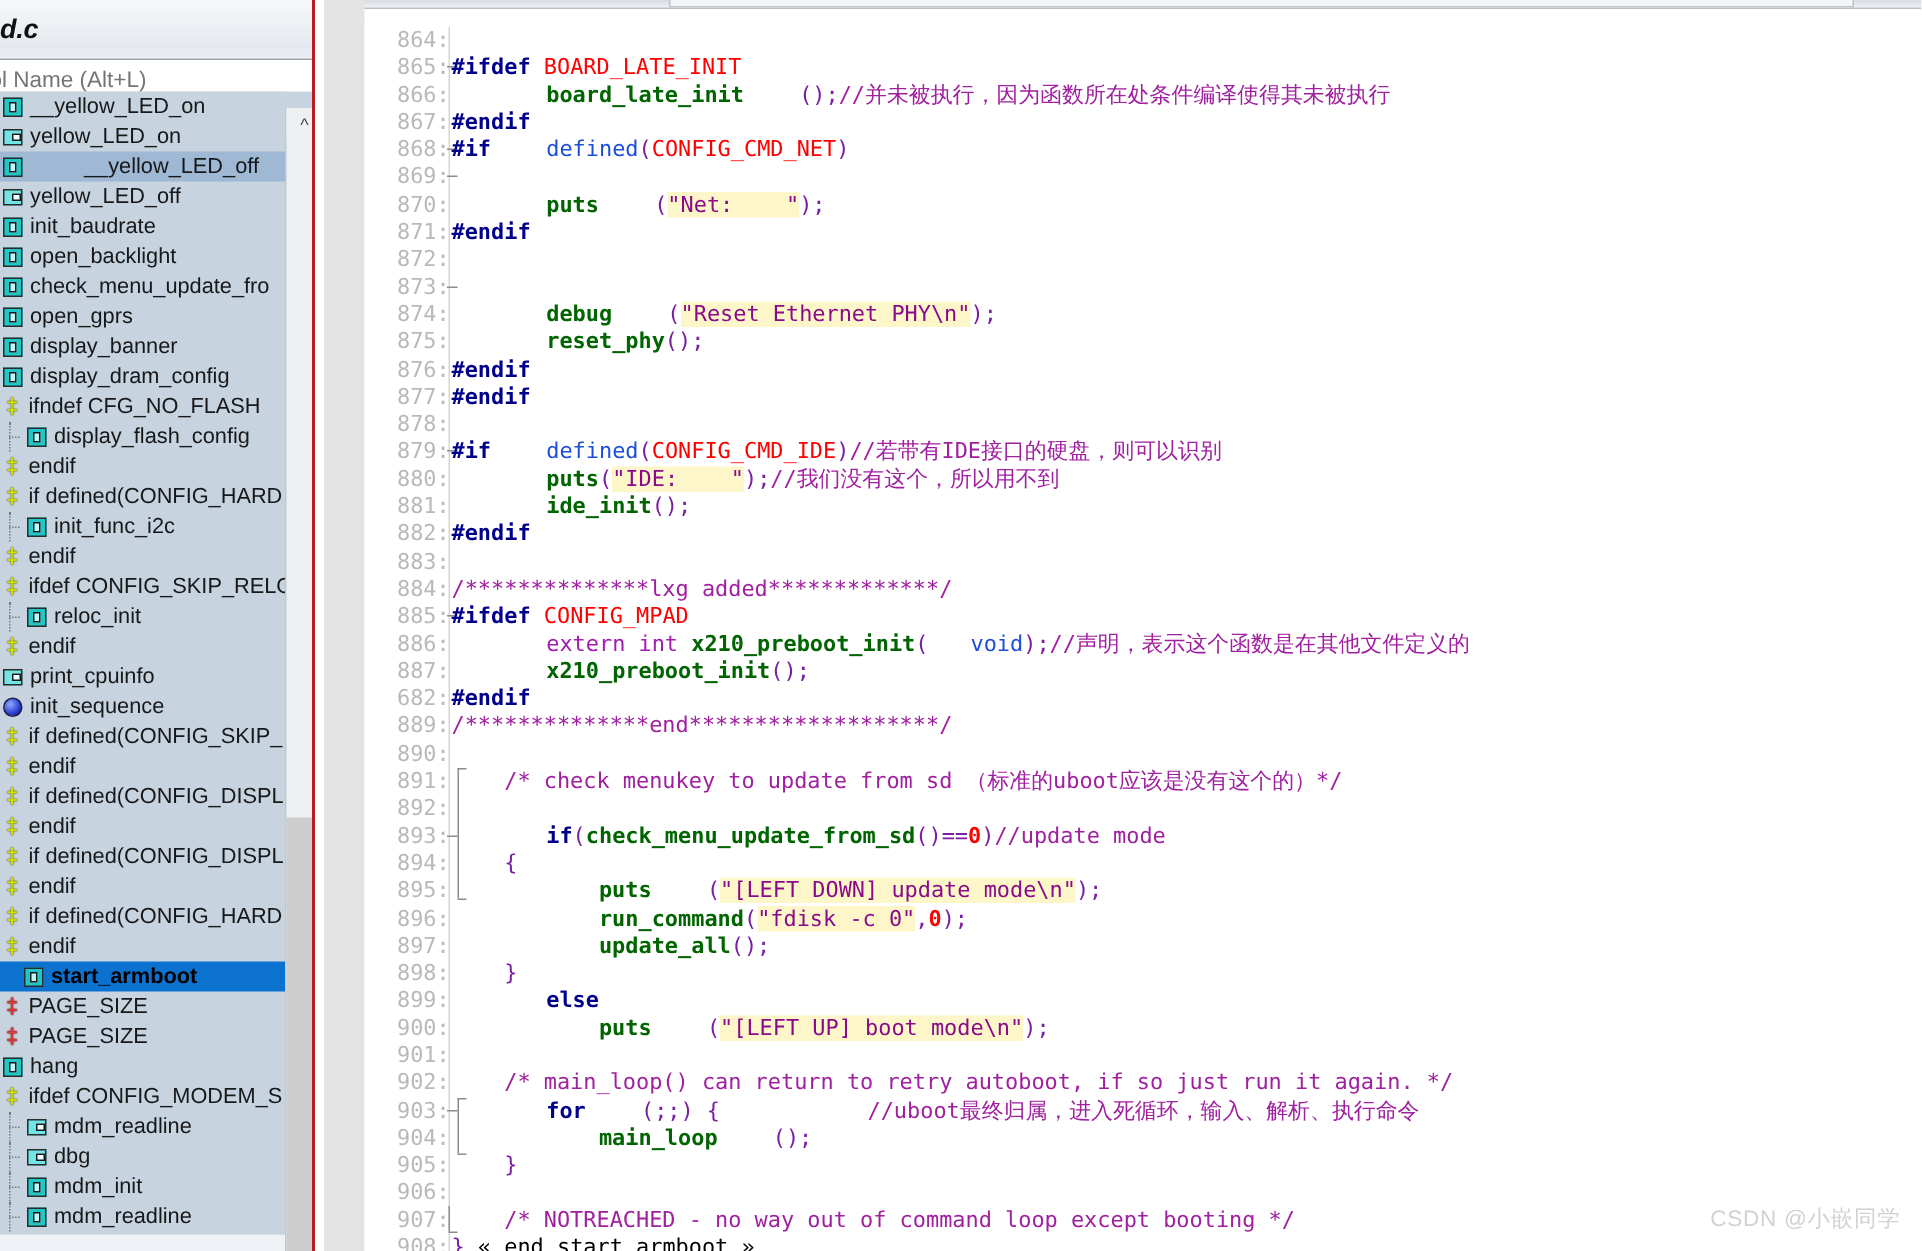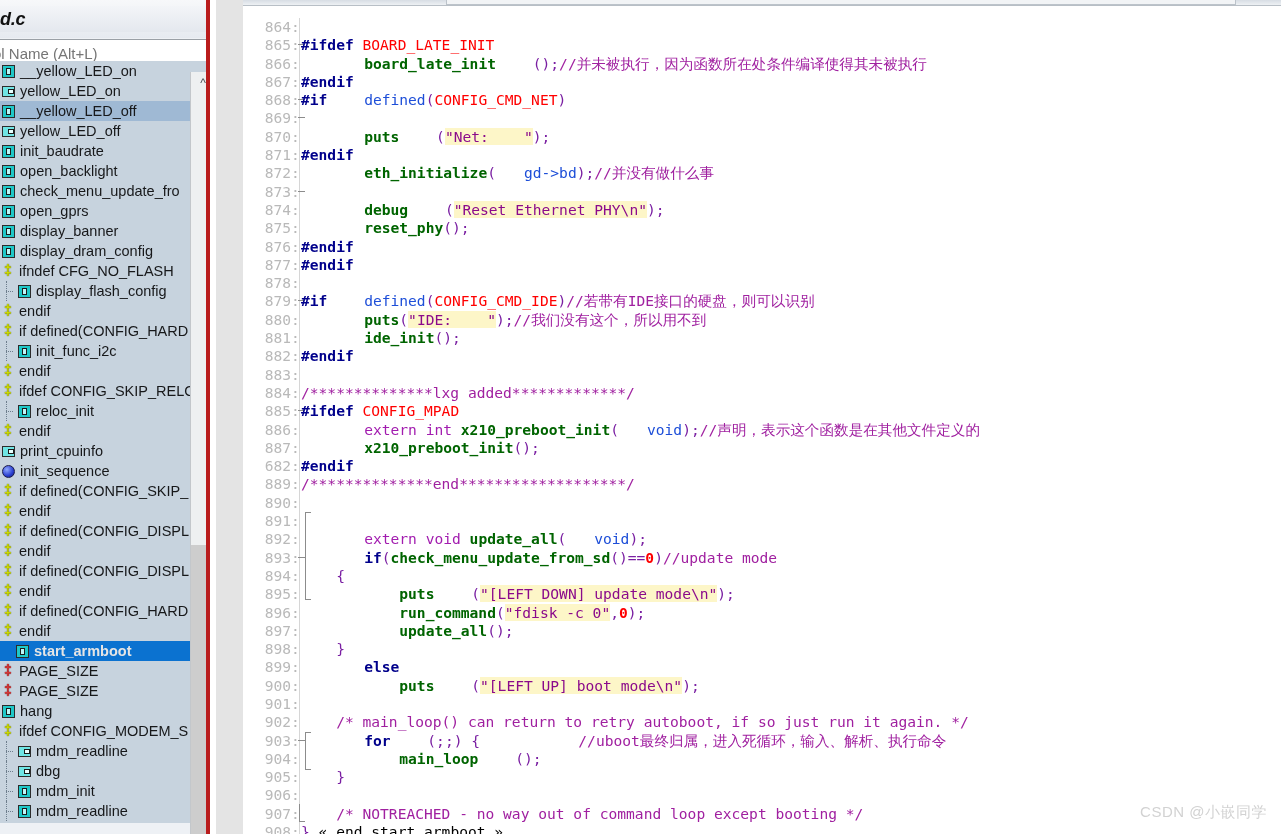--- a/index.html
+++ b/index.html
@@ -8,21 +8,21 @@
     background:#ffffff;
     font-family:"Liberation Sans",sans-serif;
     -webkit-font-smoothing:antialiased;
   }
   #app{position:relative;width:1281px;height:834px;overflow:hidden;}
 
   
   #symbol-panel{
     position:absolute;left:0;top:0;width:210px;height:834px;
     background:#eef1f5;
-    border-right:4px solid #b91c1c;
+    border-right:2px solid #b91c1c;
     box-sizing:border-box;
     overflow:hidden;
   }
   #panel-title{
     position:absolute;left:0;top:6px;width:215px;height:26px;
     font-size:18px;font-weight:bold;font-style:italic;color:#111;
     padding-left:0px;box-sizing:border-box;
     background:linear-gradient(#f3f5f8,#e4e8ee);
     line-height:26px;
     letter-spacing:-0.2px;
@@ -51,22 +51,22 @@
     position:absolute;left:0;top:0;width:190px;height:762px;
     background:#c7d3de;
     overflow:hidden;
   }
   .sym-row{
     position:relative;height:20px;line-height:20px;
     font-size:14.5px;color:#17181a;white-space:nowrap;
     padding-left:2px;box-sizing:border-box;
     display:flex;align-items:center;
   }
-  .sym-row.selected-active{background:#0b72d0;color:#e5e5e5;font-weight:bold;padding-left:16px;}
-  .sym-row.selected-inactive{background:#9fb9d4;}
+  .sym-row.selected-active{background:#0b72d0;color:#000000;font-weight:bold;padding-left:16px;}
+  .sym-row.selected-inactive{background:#9fb9d4;gap:36px;}
   .sym-row .indent{display:inline-block;width:16px;height:20px;position:relative;flex:0 0 auto;}
   .sym-row .indent:before{
     content:"";position:absolute;left:4px;top:0;bottom:0;
     border-left:1px dotted #6d7d8c;
   }
   .sym-row .indent:after{
     content:"";position:absolute;left:4px;top:50%;width:7px;
     border-top:1px dotted #6d7d8c;
   }
   .ic{display:inline-block;flex:0 0 auto;margin-right:5px;position:relative;}
@@ -366,41 +366,41 @@
     <div class="gutter-bar"></div>
     <div id="code-lines">
         <div class="code-line"><span class="ln">864</span><span class="ln-colon">:</span><span class="code"></span></div>
         <div class="code-line"><span class="ln">865</span><span class="ln-colon">:</span><span class="fold"></span><span class="code"><span class="kw">#ifdef </span><span class="pp-name">BOARD_LATE_INIT</span></span></div>
         <div class="code-line"><span class="ln">866</span><span class="ln-colon">:</span><span class="code"><span class="plain">    </span><span class="fn">board_late_init</span><span class="plain"> </span><span class="punc">();</span><span class="cmt">//并未被执行，因为函数所在处条件编译使得其未被执行</span></span></div>
         <div class="code-line"><span class="ln">867</span><span class="ln-colon">:</span><span class="code"><span class="kw">#endif</span></span></div>
         <div class="code-line"><span class="ln">868</span><span class="ln-colon">:</span><span class="fold"></span><span class="code"><span class="kw">#if </span><span class="plain">defined</span><span class="punc">(</span><span class="pp-name">CONFIG_CMD_NET</span><span class="punc">)</span></span></div>
         <div class="code-line"><span class="ln">869</span><span class="ln-colon">:</span><span class="fold"></span></div>
         <div class="code-line"><span class="ln">870</span><span class="ln-colon">:</span><span class="code"><span class="plain">    </span><span class="fn">puts</span><span class="plain"> </span><span class="punc">(</span><span class="str">"Net:    "</span><span class="punc">);</span></span></div>
         <div class="code-line"><span class="ln">871</span><span class="ln-colon">:</span><span class="code"><span class="kw">#endif</span></span></div>
-        <div class="code-line"><span class="ln">872</span><span class="ln-colon">:</span><span class="code"><span class="plain">    </span><span class="fn">eth_initialize</span><span class="punc">(</span><span class="plain">gd-&gt;bd</span><span class="punc">);</span><span class="cmt">//并没有做什么事</span></span></div>
+        <div class="code-line"><span class="ln">872</span><span class="ln-colon">:</span></div>
         <div class="code-line"><span class="ln">873</span><span class="ln-colon">:</span><span class="fold"></span></div>
         <div class="code-line"><span class="ln">874</span><span class="ln-colon">:</span><span class="code"><span class="plain">    </span><span class="fn">debug</span><span class="plain"> </span><span class="punc">(</span><span class="str">"Reset Ethernet PHY\n"</span><span class="punc">);</span></span></div>
         <div class="code-line"><span class="ln">875</span><span class="ln-colon">:</span><span class="code"><span class="plain">    </span><span class="fn">reset_phy</span><span class="punc">();</span></span></div>
         <div class="code-line"><span class="ln">876</span><span class="ln-colon">:</span><span class="code"><span class="kw">#endif</span></span></div>
         <div class="code-line"><span class="ln">877</span><span class="ln-colon">:</span><span class="code"><span class="kw">#endif</span></span></div>
         <div class="code-line"><span class="ln">878</span><span class="ln-colon">:</span><span class="code"></span></div>
         <div class="code-line"><span class="ln">879</span><span class="ln-colon">:</span><span class="fold"></span><span class="code"><span class="kw">#if </span><span class="plain">defined</span><span class="punc">(</span><span class="pp-name">CONFIG_CMD_IDE</span><span class="punc">)</span><span class="cmt">//若带有IDE接口的硬盘，则可以识别</span></span></div>
         <div class="code-line"><span class="ln">880</span><span class="ln-colon">:</span><span class="code"><span class="plain">    </span><span class="fn">puts</span><span class="punc">(</span><span class="str">"IDE:    "</span><span class="punc">);</span><span class="cmt">//我们没有这个，所以用不到</span></span></div>
         <div class="code-line"><span class="ln">881</span><span class="ln-colon">:</span><span class="code"><span class="plain">    </span><span class="fn">ide_init</span><span class="punc">();</span></span></div>
         <div class="code-line"><span class="ln">882</span><span class="ln-colon">:</span><span class="code"><span class="kw">#endif</span></span></div>
         <div class="code-line"><span class="ln">883</span><span class="ln-colon">:</span><span class="code"></span></div>
         <div class="code-line"><span class="ln">884</span><span class="ln-colon">:</span><span class="code"><span class="cmt">/**************lxg added*************/</span></span></div>
         <div class="code-line"><span class="ln">885</span><span class="ln-colon">:</span><span class="fold"></span><span class="code"><span class="kw">#ifdef </span><span class="pp-name">CONFIG_MPAD</span></span></div>
         <div class="code-line"><span class="ln">886</span><span class="ln-colon">:</span><span class="code"><span class="plain">    </span><span class="ident">extern int </span><span class="fn">x210_preboot_init</span><span class="punc">(</span><span class="plain">void</span><span class="punc">);</span><span class="cmt">//声明，表示这个函数是在其他文件定义的</span></span></div>
         <div class="code-line"><span class="ln">887</span><span class="ln-colon">:</span><span class="code"><span class="plain">    </span><span class="fn">x210_preboot_init</span><span class="punc">();</span></span></div>
         <div class="code-line"><span class="ln">682</span><span class="ln-colon">:</span><span class="code"><span class="kw">#endif</span></span></div>
         <div class="code-line"><span class="ln">889</span><span class="ln-colon">:</span><span class="code"><span class="cmt">/**************end*******************/</span></span></div>
         <div class="code-line"><span class="ln">890</span><span class="ln-colon">:</span><span class="code"></span></div>
-        <div class="code-line"><span class="ln">891</span><span class="ln-colon">:</span></div>
-        <div class="code-line"><span class="ln">892</span><span class="ln-colon">:</span><span class="code"><span class="plain">    </span><span class="ident">extern void </span><span class="fn">update_all</span><span class="punc">(</span><span class="plain">void</span><span class="punc">);</span></span></div>
+        <div class="code-line"><span class="ln">891</span><span class="ln-colon">:</span><span class="code"><span class="cmt">    /* check menukey to update from sd （标准的uboot应该是没有这个的）*/</span></span></div>
+        <div class="code-line"><span class="ln">892</span><span class="ln-colon">:</span></div>
         <div class="code-line"><span class="ln">893</span><span class="ln-colon">:</span><span class="fold"></span><span class="code"><span class="plain">    </span><span class="kw">if</span><span class="punc">(</span><span class="fn">check_menu_update_from_sd</span><span class="punc">()</span><span class="punc">==</span><span class="num">0</span><span class="punc">)</span><span class="cmt">//update mode</span></span></div>
         <div class="code-line"><span class="ln">894</span><span class="ln-colon">:</span><span class="code"><span class="punc">    {</span></span></div>
         <div class="code-line"><span class="ln">895</span><span class="ln-colon">:</span><span class="code"><span class="plain">        </span><span class="fn">puts</span><span class="plain"> </span><span class="punc">(</span><span class="str">"[LEFT DOWN] update mode\n"</span><span class="punc">);</span></span></div>
         <div class="code-line"><span class="ln">896</span><span class="ln-colon">:</span><span class="code"><span class="plain">        </span><span class="fn">run_command</span><span class="punc">(</span><span class="str">"fdisk -c 0"</span><span class="punc">,</span><span class="num">0</span><span class="punc">);</span></span></div>
         <div class="code-line"><span class="ln">897</span><span class="ln-colon">:</span><span class="code"><span class="plain">        </span><span class="fn">update_all</span><span class="punc">();</span></span></div>
         <div class="code-line"><span class="ln">898</span><span class="ln-colon">:</span><span class="code"><span class="punc">    }</span></span></div>
         <div class="code-line"><span class="ln">899</span><span class="ln-colon">:</span><span class="code"><span class="plain">    </span><span class="kw">else</span></span></div>
         <div class="code-line"><span class="ln">900</span><span class="ln-colon">:</span><span class="code"><span class="plain">        </span><span class="fn">puts</span><span class="plain"> </span><span class="punc">(</span><span class="str">"[LEFT UP] boot mode\n"</span><span class="punc">);</span></span></div>
         <div class="code-line"><span class="ln">901</span><span class="ln-colon">:</span><span class="code"></span></div>
         <div class="code-line"><span class="ln">902</span><span class="ln-colon">:</span><span class="code"><span class="cmt">    /* main_loop() can return to retry autoboot, if so just run it again. */</span></span></div>

